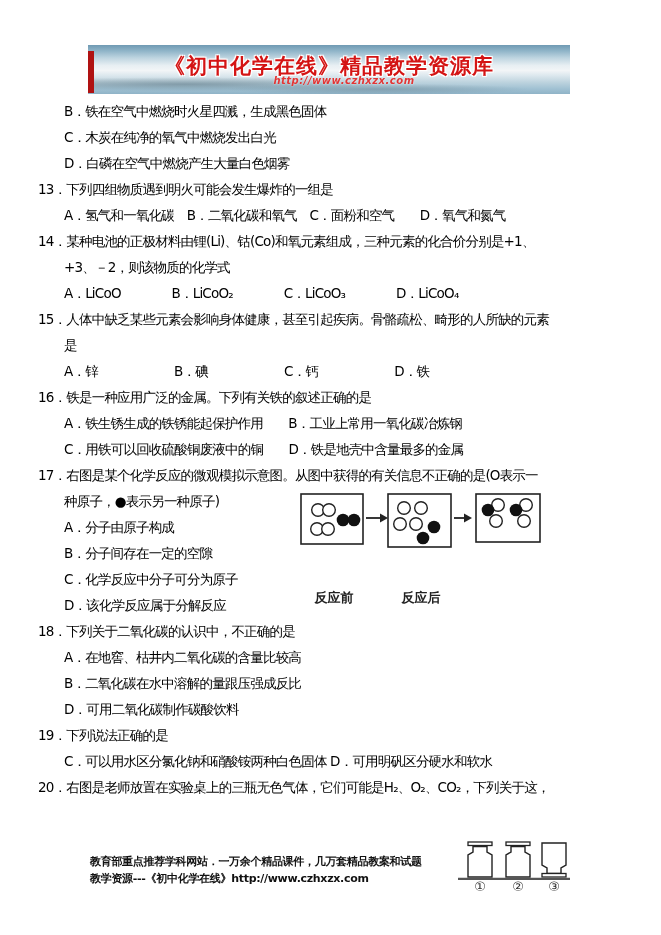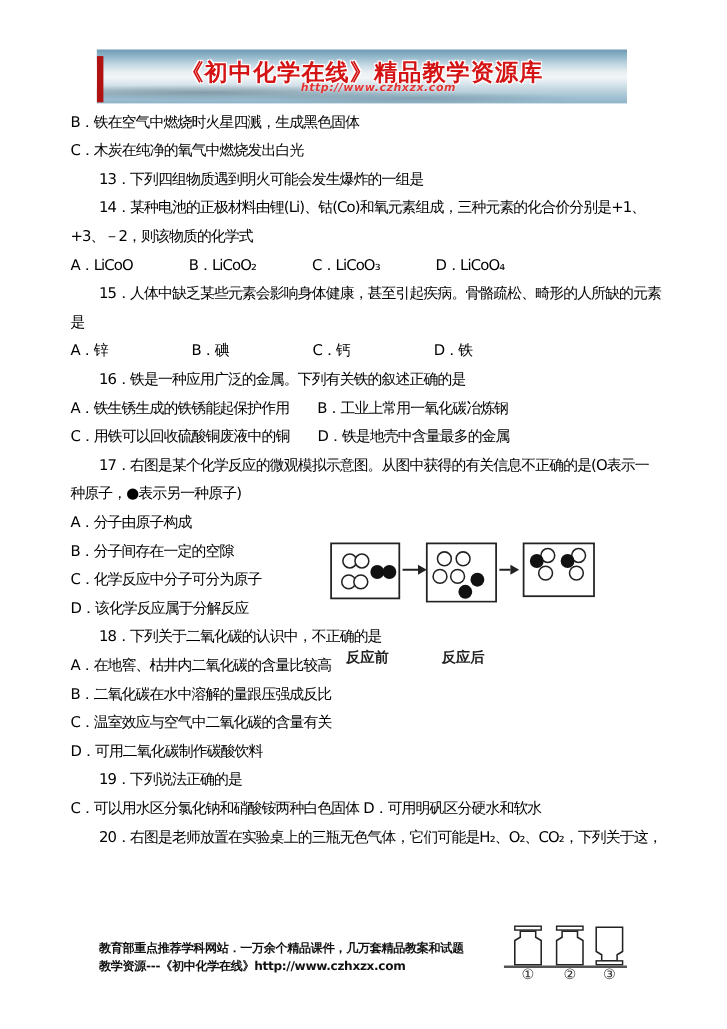--- a/index.html
+++ b/index.html
@@ -31,21 +31,21 @@
     font-size:10px; font-weight:bold; letter-spacing:.5px;
     text-shadow:0 0 2px rgba(255,255,255,.8);
     font-style:italic;
   }
   
   .content { position:absolute; left:0; top:98px; width:661px; }
   .line {
     height:26px; line-height:26px; font-size:13.5px; letter-spacing:-0.8px;
     white-space:pre; color:#000;
   }
-  .ind0 { padding-left:90px; }
+  .ind0 { padding-left:38px; }
   .ind1 { padding-left:64px; }
   
   .rx-diagram { position:absolute; left:296px; top:486px; width:250px; height:84px; }
   .rx-label { position:absolute; top:63px; width:60px; text-align:center;
     font-size:13px; font-weight:bold; color:#222; letter-spacing:0;margin-top:40px; }
   .rx-label.before { left:8px; }
   .rx-label.after  { left:95px; }
   
   .bt-diagram { position:absolute; left:458px; top:840px; width:112px; height:72px; }
   .bt-label { position:absolute; top:39px; width:20px; text-align:center;
@@ -64,40 +64,41 @@
 
   <div class="banner">
     <div class="banner-stripe" style="background: rgb(176, 18, 18);"></div>
     <div class="banner-title" style="color: rgb(212, 20, 20);">《初中化学在线》精品教学资源库</div>
     <div class="banner-url" style="color: rgb(226, 53, 53);">http://www.czhxzx.com</div>
   </div>
 
   <div class="content">
     <div class="line ind1">B．铁在空气中燃烧时火星四溅，生成黑色固体</div>
     <div class="line ind1">C．木炭在纯净的氧气中燃烧发出白光</div>
+    <div class="line ind1">D．白磷在空气中燃烧产生大量白色烟雾</div>
     <div class="line ind0">13．下列四组物质遇到明火可能会发生爆炸的一组是</div>
+    <div class="line ind1">A．氢气和一氧化碳　B．二氧化碳和氧气　C．面粉和空气　　D．氧气和氮气</div>
     <div class="line ind0">14．某种电池的正极材料由锂(Li)、钴(Co)和氧元素组成，三种元素的化合价分别是+1、</div>
     <div class="line ind1">+3、－2，则该物质的化学式</div>
     <div class="line ind1">A．LiCoO　　　　B．LiCoO₂　　　　C．LiCoO₃　　　　D．LiCoO₄</div>
     <div class="line ind0">15．人体中缺乏某些元素会影响身体健康，甚至引起疾病。骨骼疏松、畸形的人所缺的元素</div>
     <div class="line ind1">是</div>
     <div class="line ind1">A．锌　　　　　　B．碘　　　　　　C．钙　　　　　　D．铁</div>
     <div class="line ind0">16．铁是一种应用广泛的金属。下列有关铁的叙述正确的是</div>
     <div class="line ind1">A．铁生锈生成的铁锈能起保护作用　　B．工业上常用一氧化碳冶炼钢</div>
     <div class="line ind1">C．用铁可以回收硫酸铜废液中的铜　　D．铁是地壳中含量最多的金属</div>
     <div class="line ind0">17．右图是某个化学反应的微观模拟示意图。从图中获得的有关信息不正确的是(O表示一</div>
     <div class="line ind1">种原子，●表示另一种原子)</div>
     <div class="line ind1">A．分子由原子构成</div>
     <div class="line ind1">B．分子间存在一定的空隙</div>
     <div class="line ind1">C．化学反应中分子可分为原子</div>
     <div class="line ind1">D．该化学反应属于分解反应</div>
     <div class="line ind0">18．下列关于二氧化碳的认识中，不正确的是</div>
     <div class="line ind1">A．在地窖、枯井内二氧化碳的含量比较高</div>
     <div class="line ind1">B．二氧化碳在水中溶解的量跟压强成反比</div>
-    <div class="line ind1">C．温室效应与空气中二氧化碳的含量有关</div>
     <div class="line ind1">D．可用二氧化碳制作碳酸饮料</div>
     <div class="line ind0">19．下列说法正确的是</div>
     <div class="line ind1">C．可以用水区分氯化钠和硝酸铵两种白色固体 D．可用明矾区分硬水和软水</div>
     <div class="line ind0">20．右图是老师放置在实验桌上的三瓶无色气体，它们可能是H₂、O₂、CO₂，下列关于这，</div>
   </div>
 
   <div class="rx-diagram">
     <svg width="250" height="62" viewBox="0 0 250 62">
 
       <rect x="5" y="8" width="62" height="50" fill="none" stroke="#222" stroke-width="1.6"></rect>

